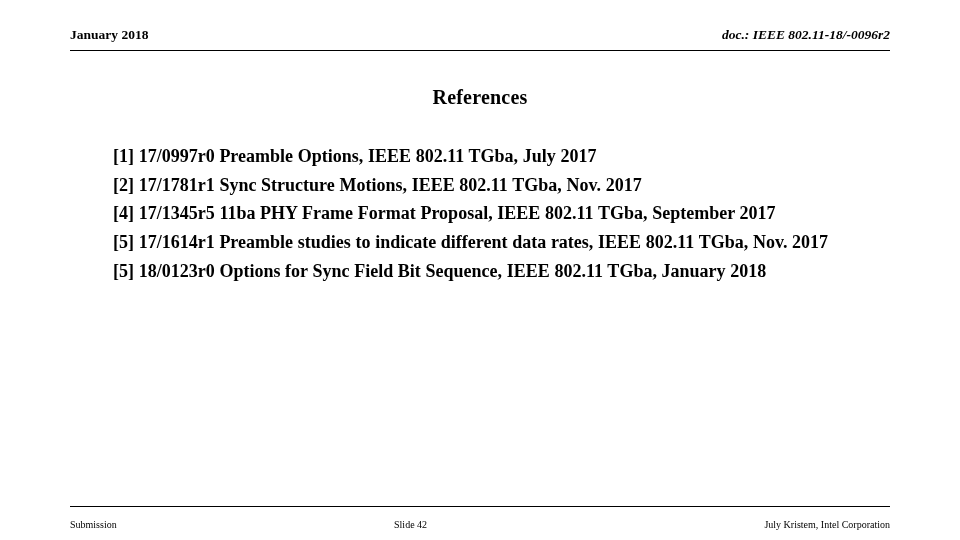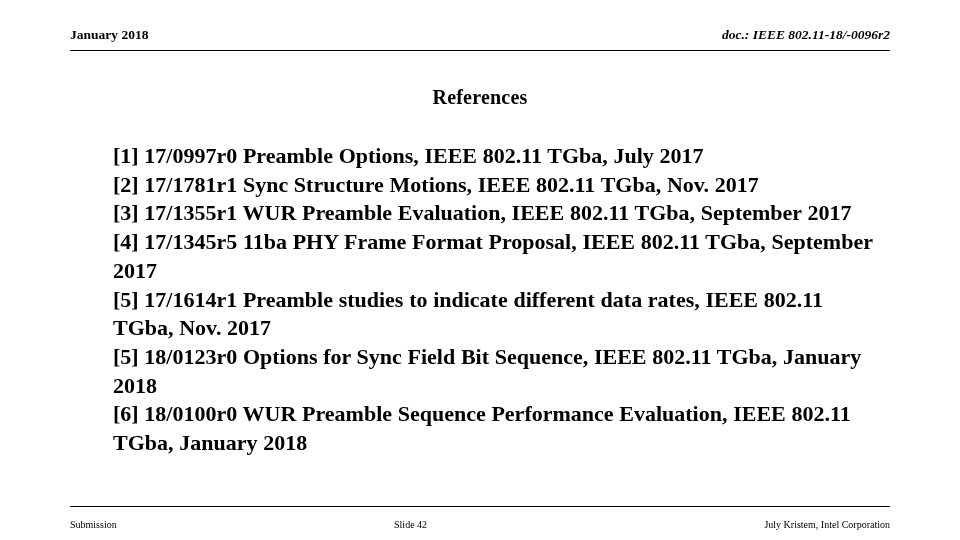--- a/index.html
+++ b/index.html
@@ -70,21 +70,21 @@
 
   
   .body-block {
     position: absolute;
     left: 113px;
     top: 142px;
     width: 768px;
   }
   .ref-item {
     font-weight: bold;
-    font-size: 22px;
+    font-size: 18px;
     line-height: 28.7px;
     text-align: left;
     margin: 0;
     word-spacing: 0.2px;
   }
 
   
   .footer-rule {
     position: absolute;
     left: 70px;
@@ -130,25 +130,23 @@
       <div class="header-right">doc.: IEEE 802.11-18/-0096r2</div>
     </div>
   </div>
   <div class="header-rule"></div>
 
   <div class="slide-title">References</div>
 
   <div class="body-block">
     <p class="ref-item">[1] 17/0997r0 Preamble  Options, IEEE 802.11 TGba, July 2017</p>
     <p class="ref-item">[2] 17/1781r1 Sync Structure Motions, IEEE 802.11 TGba, Nov. 2017</p>
-    <p class="ref-item">[3] 17/1355r1 WUR Preamble Evaluation, IEEE 802.11 TGba, September 2017</p>
     <p class="ref-item">[4] 17/1345r5 11ba PHY Frame Format Proposal, IEEE 802.11 TGba, September 2017</p>
     <p class="ref-item">[5] 17/1614r1 Preamble studies to indicate different data rates, IEEE 802.11 TGba, Nov. 2017</p>
     <p class="ref-item">[5] 18/0123r0 Options for Sync Field Bit Sequence, IEEE 802.11 TGba, January 2018</p>
-    <p class="ref-item">[6] 18/0100r0 WUR Preamble Sequence Performance Evaluation, IEEE 802.11 TGba, January 2018</p>
   </div>
 
   <div class="footer-rule"></div>
   <div class="footer">
     <div class="footer-left">Submission</div>
     <div class="footer-center">Slide 42</div>
     <div class="footer-right">July Kristem, Intel Corporation</div>
   </div>
 
 </div>

